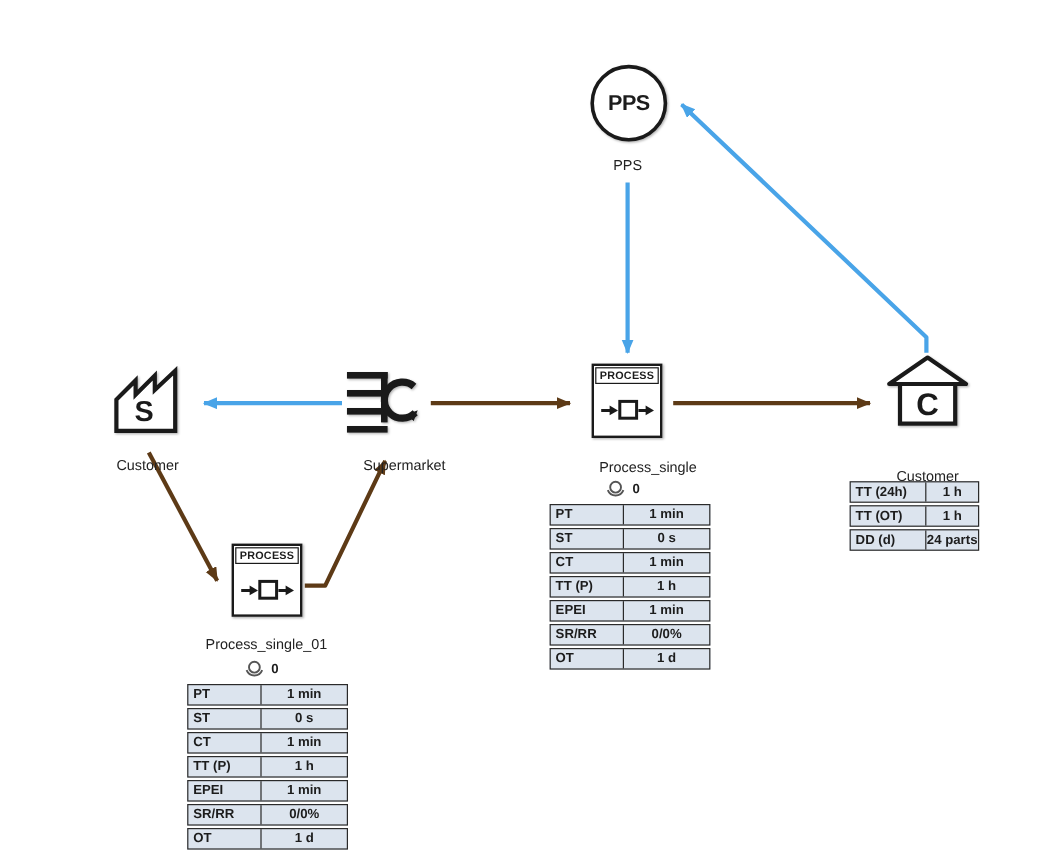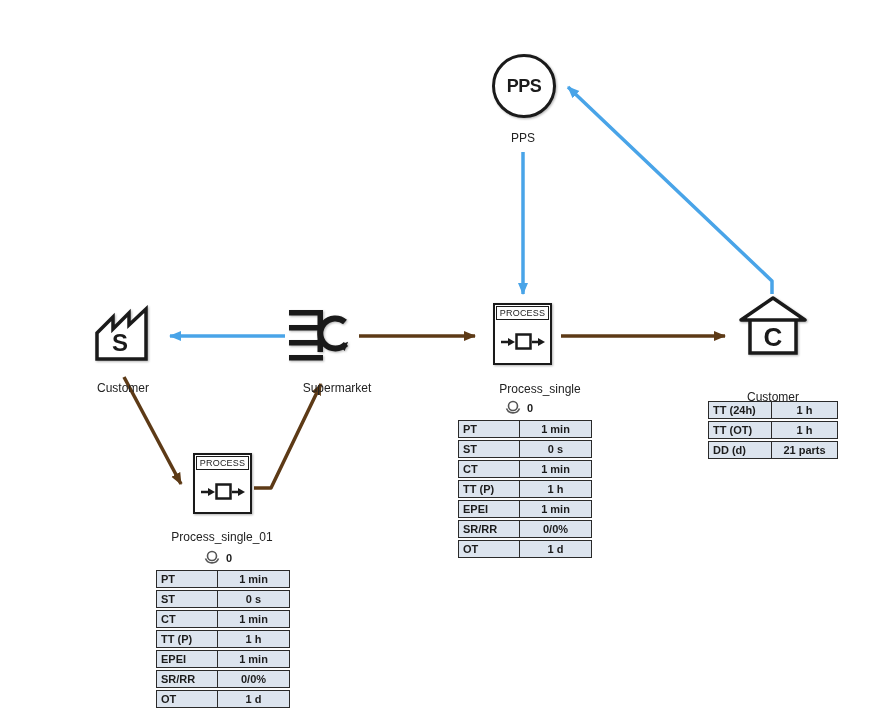--- a/index.html
+++ b/index.html
@@ -19,21 +19,21 @@
     font-weight:bold;font-size:18px;letter-spacing:-0.5px;
     filter:drop-shadow(1px 1.5px 1px rgba(0,0,0,0.30));
   }
   
   .pbox{
     position:absolute;width:55px;background:#fff;border:2px solid var(--icon-stroke);
     filter:drop-shadow(1px 1.5px 1px rgba(0,0,0,0.30));
   }
   .pbox .ptitle{
     margin:1px;border:1.5px solid var(--icon-stroke);
-    font-weight:normal;font-size:9px;text-align:center;line-height:12px;height:12px;
+    font-weight:bold;font-size:9px;text-align:center;line-height:12px;height:12px;
     letter-spacing:0.2px;overflow:hidden;
   }
   .pbox .picon{display:flex;align-items:center;justify-content:center;height:42px;}
   
   .oper{position:absolute;display:flex;align-items:center;gap:5px;}
   .oper .cnt{font-weight:bold;font-size:11px;}
   
   .vsm-table{position:absolute;}
   .trow{
     display:flex;align-items:stretch;margin-bottom:2px;height:16px;
@@ -150,32 +150,32 @@
       <div class="c2">1 d</div>
     </div>
   </div>
 
 <svg class="icon" style="left:737px;top:292px" width="72" height="70" viewBox="0 0 72 70">
   <rect x="13" y="27" width="46" height="34" fill="#ffffff" style="stroke:var(--icon-stroke)" stroke-width="3.5"></rect>
   <path d="M4,28 L36,6 L68,28 Z" fill="#ffffff" style="stroke:var(--icon-stroke)" stroke-width="3.5" stroke-linejoin="round"></path>
   <text x="36" y="54" font-size="26" font-weight="bold" text-anchor="middle" style="fill:var(--icon-stroke)">C</text>
 </svg>
 <div class="node-label" style="left:723px;top:390px;width:100px;">Customer</div>
-<div class="vsm-table cust" style="left:708px;top:401px;width:130px;">
+<div class="vsm-table cust" style="left:708px;top:401px;width:108px;">
     <div class="trow">
       <div class="c1">TT (24h)</div>
       <div class="c2">1 h</div>
     </div>
     <div class="trow">
       <div class="c1">TT (OT)</div>
       <div class="c2">1 h</div>
     </div>
     <div class="trow">
       <div class="c1">DD (d)</div>
-      <div class="c2">21 parts</div>
+      <div class="c2">24 parts</div>
     </div>
   </div>
 
 <div class="pbox" style="left:193px;top:453px;height:57px;">
   <div class="ptitle">PROCESS</div>
   <div class="picon">
     <svg width="46" height="26" viewBox="0 0 46 26">
       <g style="stroke:var(--icon-stroke);fill:var(--icon-stroke)">
         <line x1="1" y1="13" x2="9" y2="13" stroke-width="2.5"></line>
         <path d="M8,9 L15,13 L8,17 Z" stroke="none"></path>

